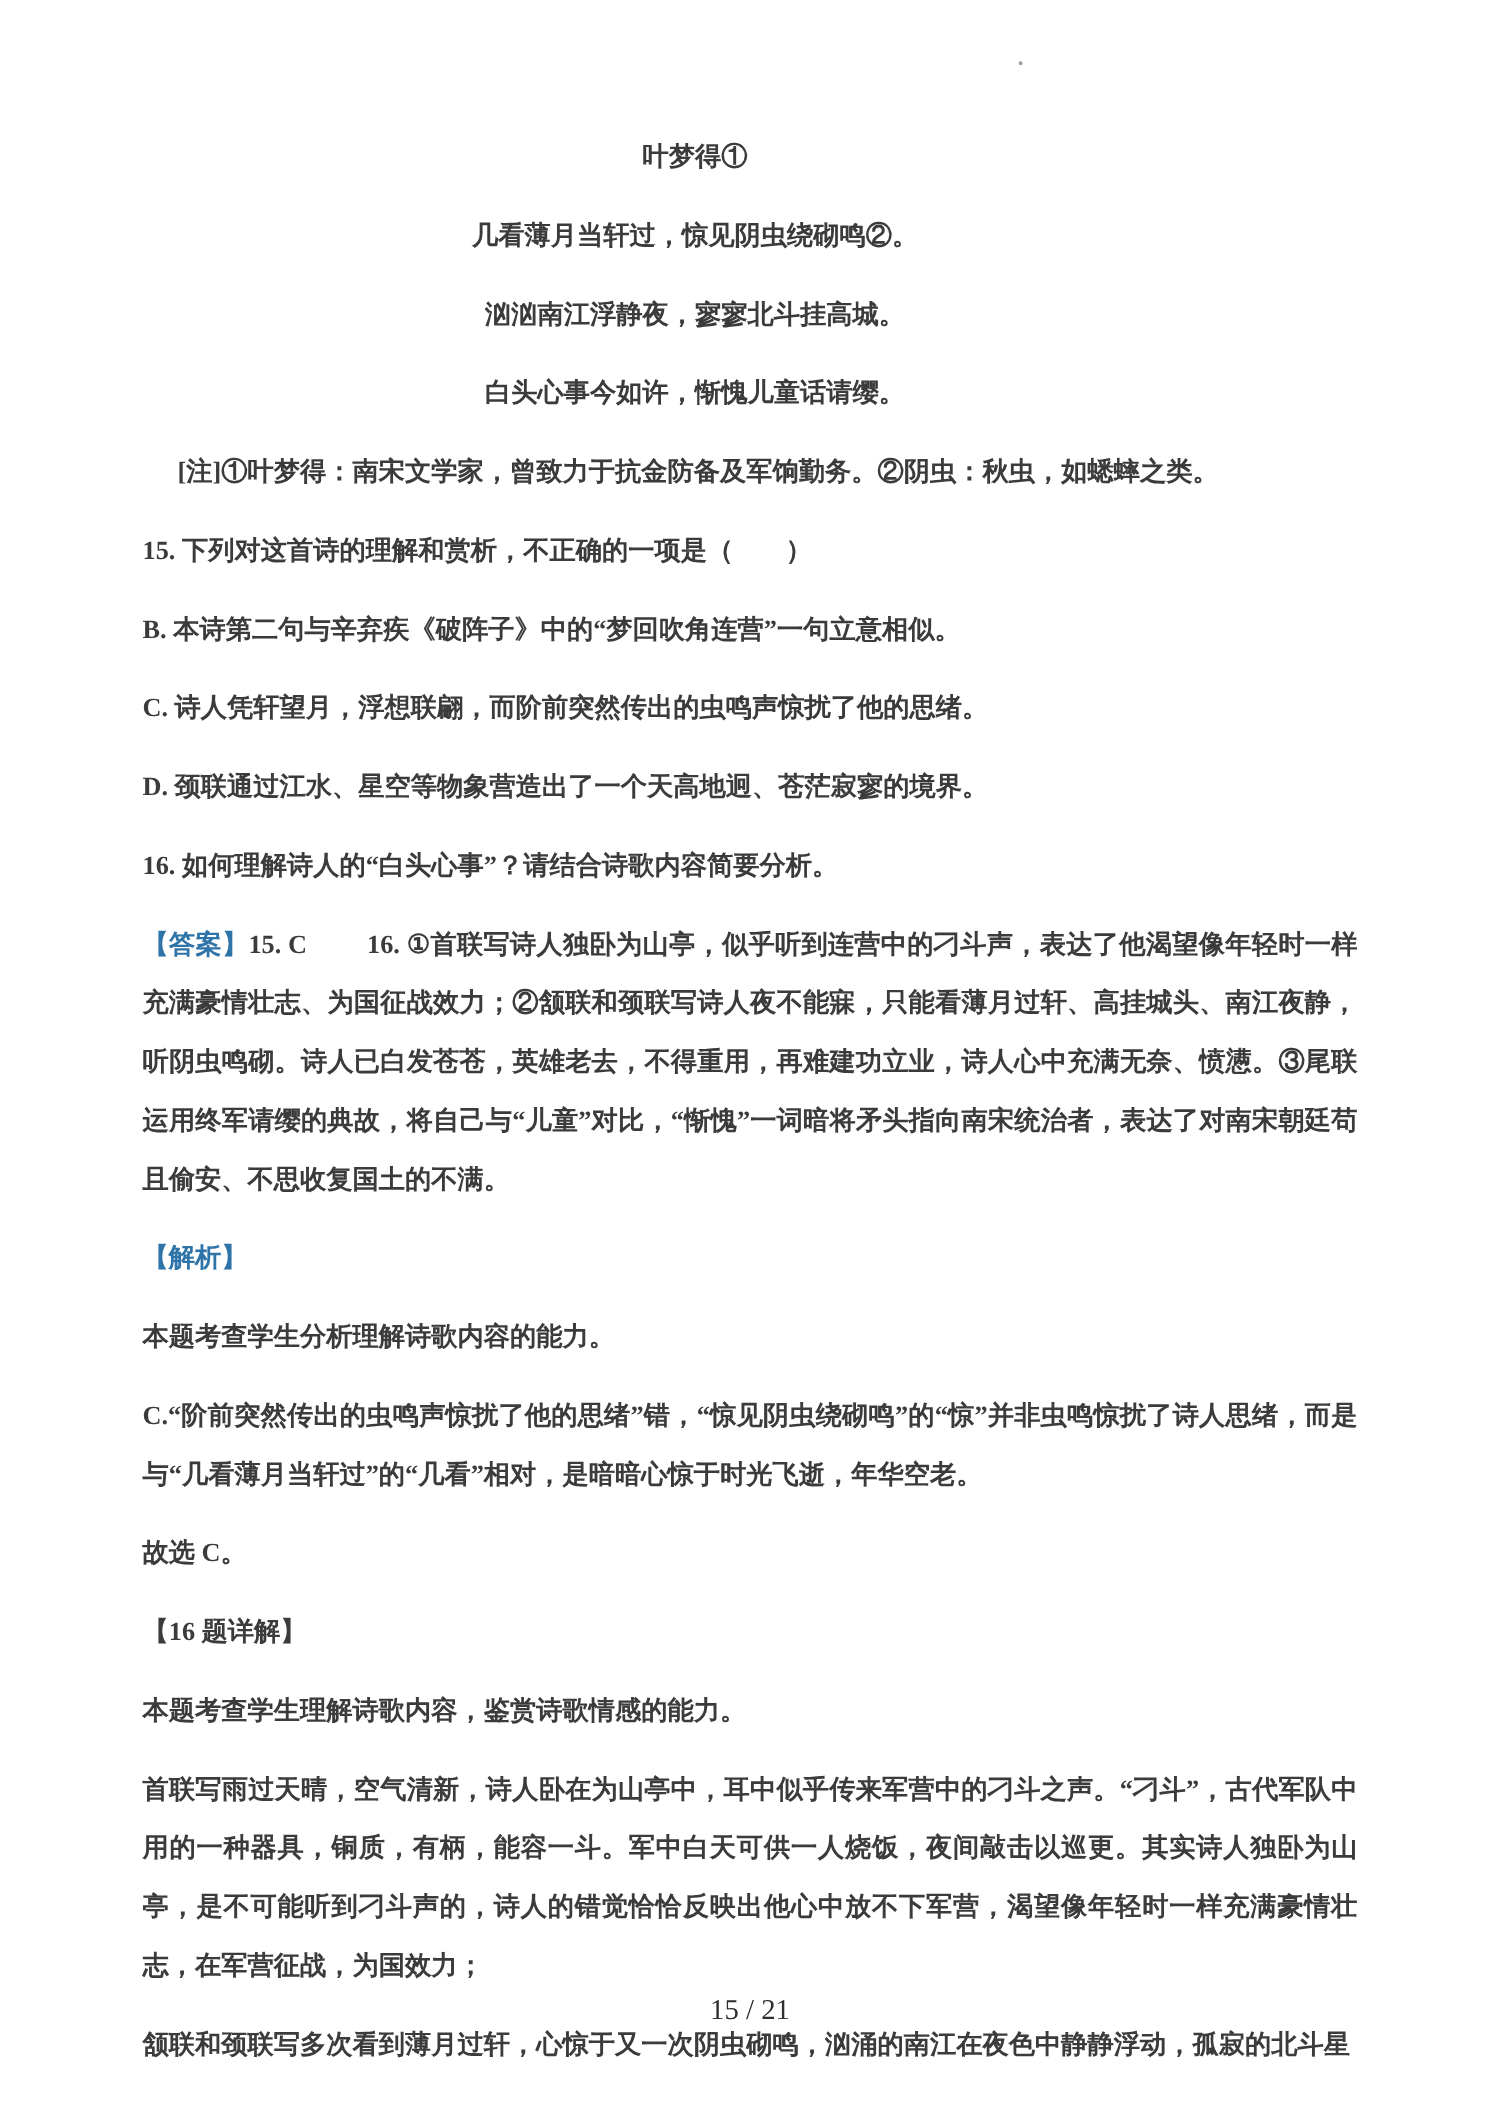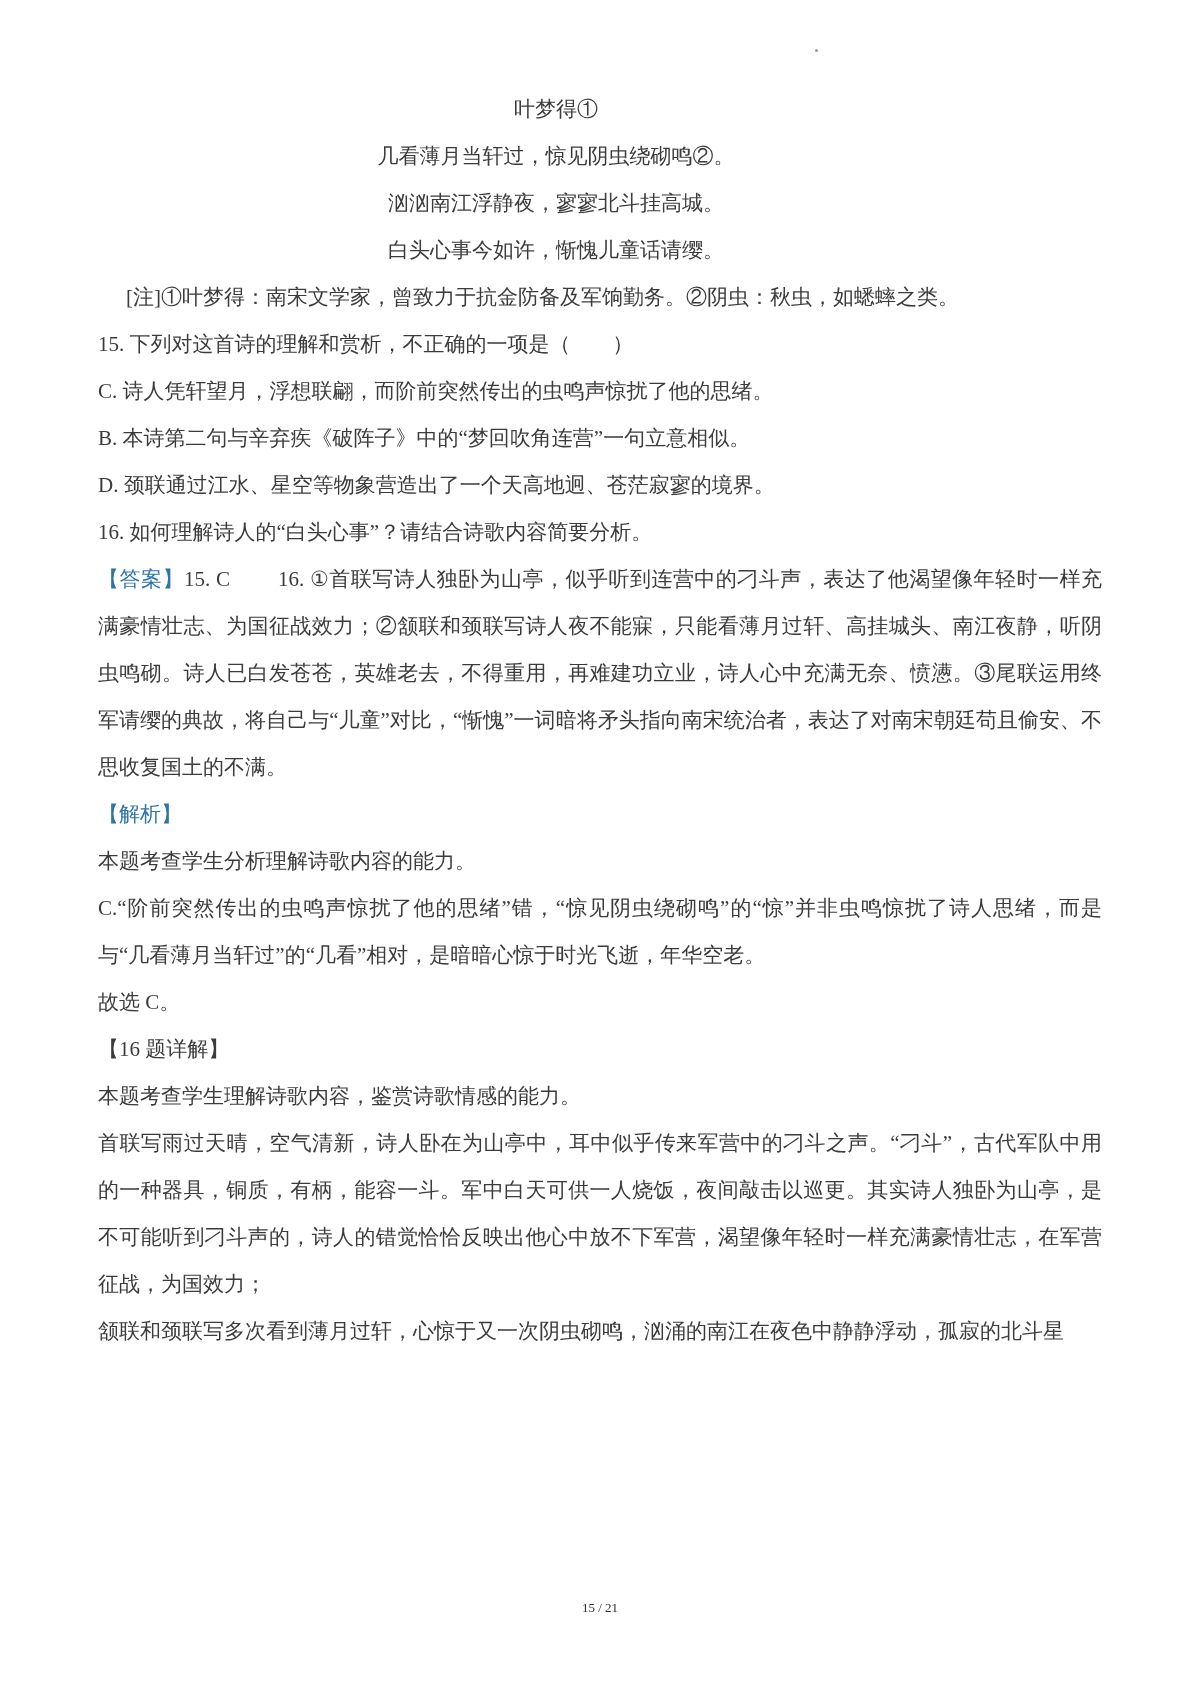--- a/index.html
+++ b/index.html
@@ -12,39 +12,39 @@
     color: #3b3b3b;
     font-size: 21px;
     overflow: hidden;
   }
   .content {
     position: absolute;
     left: 98px;
     top: 86px;
     width: 1004px;
   }
-  p { margin: 0; line-height: 47px; }
+  p { margin: 16px; line-height: 47px; font-weight: bold; }
   .center { text-align: center; padding-right: 88px; }
   .justify { text-align: justify; }
   .note { padding-left: 28px; }
   .blue { color: #2e74a8; }
   .sep16 { padding-left: 48px; }
   .stray-dot {
     position: absolute;
     left: 815px; top: 49px;
     width: 3px; height: 3px;
     background: #9a9a9a;
     border-radius: 50%;
   }
   .footer {
     position: absolute;
     left: 0; top: 1596px;
     width: 1200px;
     text-align: center;
-    font-size: 13px;
+    font-size: 23px;
     color: #2f2f2f;
     line-height: 24px;
   }
 </style>
 </head>
 <body>
 
 <div class="page">
   <div class="stray-dot"></div>
 
@@ -53,22 +53,22 @@
     <div>
       <p class="center">叶梦得①</p>
       <p class="center">几看薄月当轩过，惊见阴虫绕砌鸣②。</p>
       <p class="center">汹汹南江浮静夜，寥寥北斗挂高城。</p>
       <p class="center">白头心事今如许，惭愧儿童话请缨。</p>
       <p class="note">[注]①叶梦得：南宋文学家，曾致力于抗金防备及军饷勤务。②阴虫：秋虫，如蟋蟀之类。</p>
     </div>
 
     <div>
       <p>15. 下列对这首诗的理解和赏析，不正确的一项是（　　）</p>
+      <p>B. 本诗第二句与辛弃疾《破阵子》中的“梦回吹角连营”一句立意相似。</p>
       <p>C. 诗人凭轩望月，浮想联翩，而阶前突然传出的虫鸣声惊扰了他的思绪。</p>
-      <p>B. 本诗第二句与辛弃疾《破阵子》中的“梦回吹角连营”一句立意相似。</p>
       <p>D. 颈联通过江水、星空等物象营造出了一个天高地迥、苍茫寂寥的境界。</p>
     </div>
 
     <div>
       <p>16. 如何理解诗人的“白头心事”？请结合诗歌内容简要分析。</p>
     </div>
 
     <p class="justify"><span class="blue">【答案】</span><span>15. C</span><span class="sep16">16. ①首联写诗人独卧为山亭，似乎听到连营中的刁斗声，表达了他渴望像年轻时一样充满豪情壮志、为国征战效力；②颔联和颈联写诗人夜不能寐，只能看薄月过轩、高挂城头、南江夜静，听阴虫鸣砌。诗人已白发苍苍，英雄老去，不得重用，再难建功立业，诗人心中充满无奈、愤懑。③尾联运用终军请缨的典故，将自己与“儿童”对比，“惭愧”一词暗将矛头指向南宋统治者，表达了对南宋朝廷苟且偷安、不思收复国土的不满。</span></p>
 
     <div>

